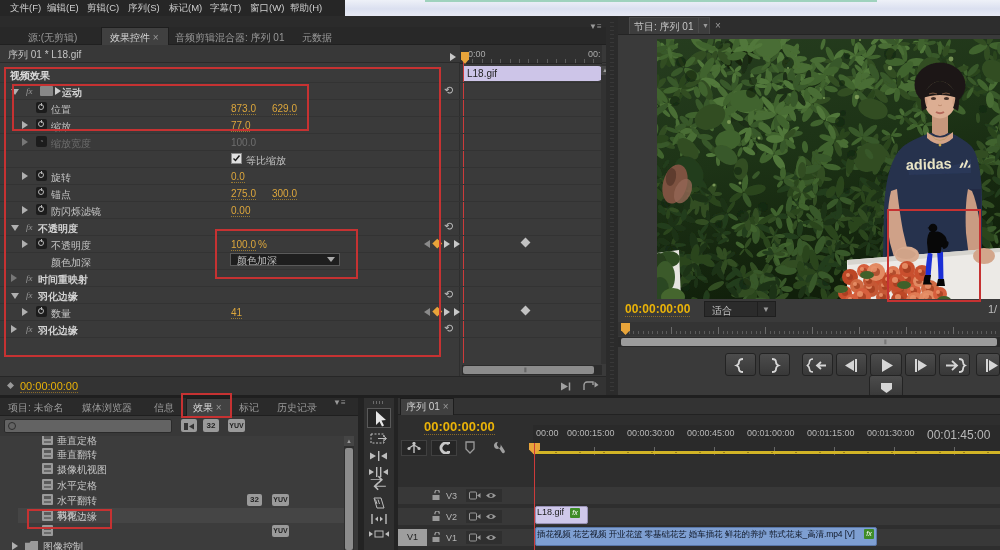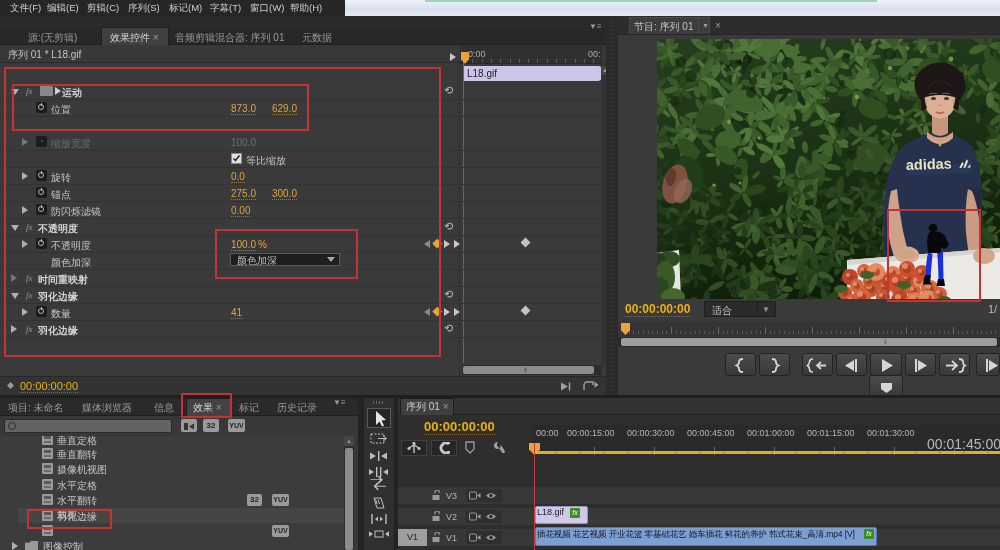--- a/index.html
+++ b/index.html
@@ -82,35 +82,47 @@
   <div class="abs" style="left:7px;top:337px;width:7px;height:7px;background:#9a9a9a;clip-path:polygon(50% 0,100% 50%,50% 100%,0 50%);"></div>
   <div class="abs org" style="left:20px;top:335px;font-size:11px;"><span class="dotted">00:00:00:00</span></div>
   <svg class="abs" style="left:560px;top:336px;" width="40" height="11" viewBox="0 0 40 11">
       <path d="M8,5.5 L1,1.5 v8 Z" fill="#a0a0a0"></path>
       <path d="M9.5,1.5 v8" stroke="#a0a0a0" stroke-width="1.5"></path>
       <path d="M24,9 v-5 a3,3 0 0 1 3,-3 h6 M30,1 l3,-0 l0,3" stroke="#a0a0a0" stroke-width="1.4" fill="none"></path>
       <path d="M34.5,0.5 l4,3.5 l-4,2.5 Z" fill="#a0a0a0"></path>
     </svg>
 
   <div class="abs" style="left:463px;top:17px;width:1px;height:301px;background:#cc3b3b;"></div>
+<div class="abs" style="left: 0px; top: 21px; width: 601px; height: 17px; border-bottom: 1px solid rgb(51, 51, 51);">
+      <div class="abs" style="left:10px;top:3px;font-size:10px;color:#d8d8d8;font-weight:bold;">视频效果</div>
+    </div>
     <div class="abs" style="left: 0px; top: 38px; width: 601px; height: 17px; border-bottom: 1px solid rgb(51, 51, 51);">
       <div class="abs" style="left:11px;top:6px;width:0;height:0;border-left:4px solid transparent;border-right:4px solid transparent;border-top:6px solid #b0b0b0;"></div>
       <div class="abs" style="left:26px;top:3px;color:#9a9a9a;font-size:9px;font-style:italic;font-family:'Liberation Serif',serif;">fx</div>
       <div class="abs" style="left:40px;top:3px;width:13px;height:10px;background:#888;border-radius:1px;"></div>
       <div class="abs" style="left:55px;top:4px;width:0;height:0;border-top:4px solid transparent;border-bottom:4px solid transparent;border-left:6px solid #cfcfcf;"></div>
       <div class="abs" style="left:62px;top:3px;font-size:10px;color:#d2d2d2;font-weight:bold;">运动</div>
     </div>
     <div class="abs" style="left: 0px; top: 55px; width: 601px; height: 17px; border-bottom: 1px solid rgb(51, 51, 51);">
       <div class="abs" style="left:36px;top:2px;width:11px;height:11px;background:#1c1c1c;border-radius:2px;">
         <div class="abs" style="left:2px;top:2px;width:6px;height:6px;border:1px solid #b5b5b5;border-radius:50%;"></div>
         <div class="abs" style="left:5px;top:1px;width:1px;height:3px;background:#b5b5b5;"></div>
       </div>
       <div class="abs" style="left:51px;top:3px;font-size:10px;color:#c4c4c4;">位置</div>
       <div class="abs" style="left:231px;top:3px;font-size:10px;color:#dda73c;"><span style="border-bottom:1px dotted #9a7a30;">873.0</span></div>
       <div class="abs" style="left:272px;top:3px;font-size:10px;color:#dda73c;"><span style="border-bottom:1px dotted #9a7a30;">629.0</span></div>
+    </div>
+    <div class="abs" style="left: 0px; top: 72px; width: 601px; height: 17px; border-bottom: 1px solid rgb(51, 51, 51);">
+      <div class="abs" style="left:22px;top:4px;width:0;height:0;border-top:4px solid transparent;border-bottom:4px solid transparent;border-left:6px solid #b0b0b0;"></div>
+      <div class="abs" style="left:36px;top:2px;width:11px;height:11px;background:#1c1c1c;border-radius:2px;">
+        <div class="abs" style="left:2px;top:2px;width:6px;height:6px;border:1px solid #b5b5b5;border-radius:50%;"></div>
+        <div class="abs" style="left:5px;top:1px;width:1px;height:3px;background:#b5b5b5;"></div>
+      </div>
+      <div class="abs" style="left:51px;top:3px;font-size:10px;color:#c4c4c4;">缩放</div>
+      <div class="abs" style="left:231px;top:3px;font-size:10px;color:#dda73c;"><span style="border-bottom:1px dotted #9a7a30;">77.0</span></div>
     </div>
     <div class="abs" style="left: 0px; top: 89px; width: 601px; height: 17px; border-bottom: 1px solid rgb(51, 51, 51);">
       <div class="abs" style="left:22px;top:4px;width:0;height:0;border-top:4px solid transparent;border-bottom:4px solid transparent;border-left:6px solid #777;"></div>
       <div class="abs stopw" style="left:36px;top:2px;color:#666;">◔</div>
       <div class="abs" style="left:51px;top:3px;font-size:10px;color:#6e6e6e;">缩放宽度</div>
       <div class="abs" style="left:231px;top:3px;font-size:10px;color:#6e6e6e;">100.0</div>
     </div>
     <div class="abs" style="left: 0px; top: 106px; width: 601px; height: 17px; border-bottom: 1px solid rgb(51, 51, 51);">
       <div class="abs" style="left:231px;top:2px;width:11px;height:11px;background:#e0e0e0;border:1px solid #8a8a8a;overflow:hidden;">
         <svg width="9" height="9" viewBox="0 0 9 9" style="display:block;">
@@ -2220,21 +2232,21 @@
       <div class="abs" style="left:94px;top:3px;font-size:9px;color:#b8b8b8;">00:00:30:00</div>
       <div class="abs" style="left:121px;top:22px;width:1px;height:8px;background:#666;"></div>
       <div class="abs" style="left:154px;top:3px;font-size:9px;color:#b8b8b8;">00:00:45:00</div>
       <div class="abs" style="left:181px;top:22px;width:1px;height:8px;background:#666;"></div>
       <div class="abs" style="left:214px;top:3px;font-size:9px;color:#b8b8b8;">00:01:00:00</div>
       <div class="abs" style="left:241px;top:22px;width:1px;height:8px;background:#666;"></div>
       <div class="abs" style="left:274px;top:3px;font-size:9px;color:#b8b8b8;">00:01:15:00</div>
       <div class="abs" style="left:301px;top:22px;width:1px;height:8px;background:#666;"></div>
       <div class="abs" style="left:334px;top:3px;font-size:9px;color:#b8b8b8;">00:01:30:00</div>
       <div class="abs" style="left:361px;top:22px;width:1px;height:8px;background:#666;"></div>
-      <div class="abs" style="left:394px;top:3px;font-size:14px;color:#b8b8b8;margin-top:8px;">00:01:45:00</div>
+      <div class="abs" style="left:394px;top:3px;font-size:12px;color:#b8b8b8;">00:01:45:00</div>
       <div class="abs" style="left:421px;top:22px;width:1px;height:8px;background:#666;"></div>
       <div class="abs" style="left:1px;top:26px;width:1px;height:2px;background:#555;"></div>
       <div class="abs" style="left:6px;top:26px;width:1px;height:2px;background:#555;"></div>
       <div class="abs" style="left:11px;top:26px;width:1px;height:2px;background:#555;"></div>
       <div class="abs" style="left:16px;top:26px;width:1px;height:2px;background:#555;"></div>
       <div class="abs" style="left:21px;top:26px;width:1px;height:2px;background:#555;"></div>
       <div class="abs" style="left:26px;top:26px;width:1px;height:2px;background:#555;"></div>
       <div class="abs" style="left:31px;top:26px;width:1px;height:2px;background:#555;"></div>
       <div class="abs" style="left:36px;top:26px;width:1px;height:2px;background:#555;"></div>
       <div class="abs" style="left:41px;top:26px;width:1px;height:2px;background:#555;"></div>

